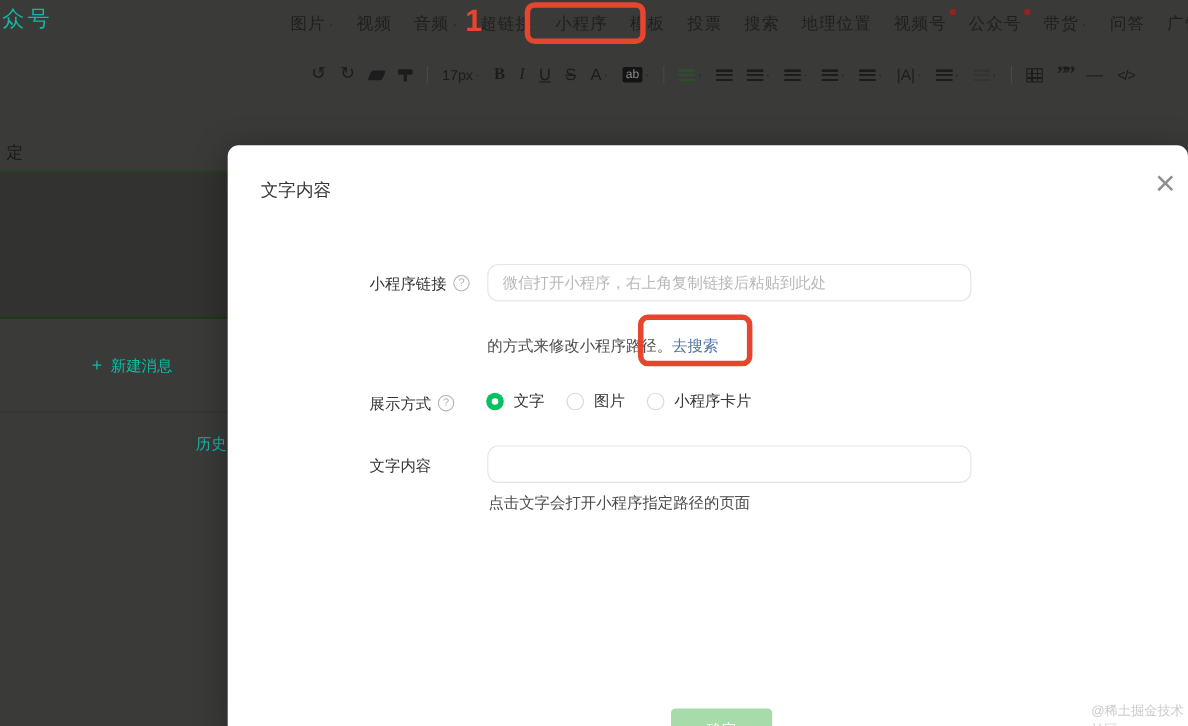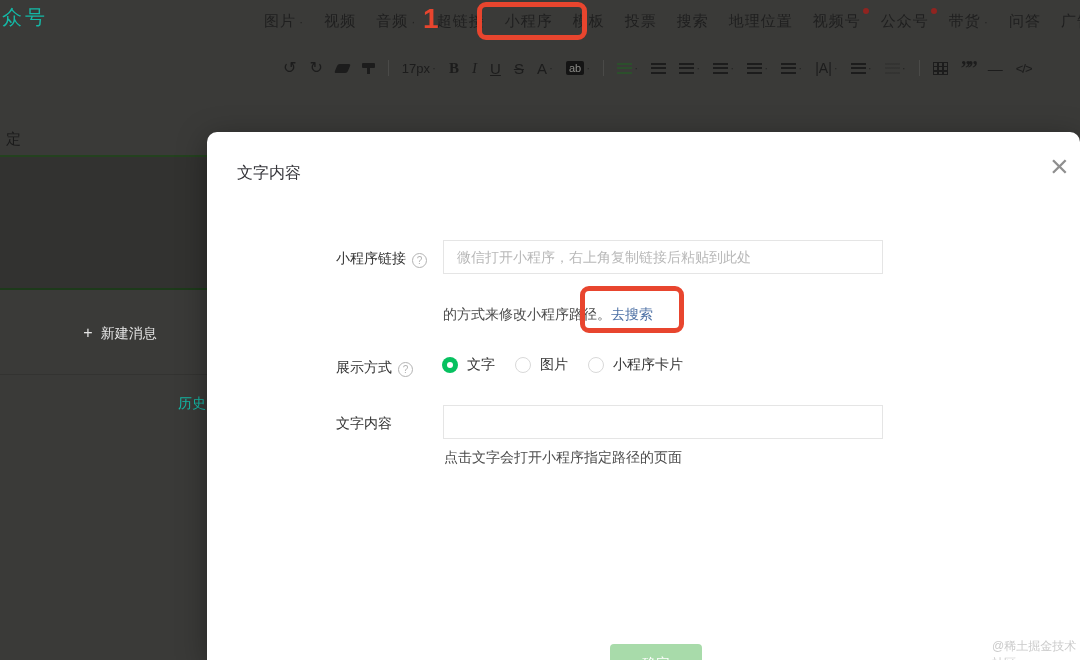--- a/index.html
+++ b/index.html
@@ -55,49 +55,49 @@
       repeating-linear-gradient(to bottom,transparent 0 3px,#1c1c1c 3px 4.3px),
       repeating-linear-gradient(to right,transparent 0 3.5px,#1c1c1c 3.5px 4.8px);}
   .quote{font-size:20px;font-weight:bold;letter-spacing:-3px;line-height:.6;font-family:"Liberation Serif","DejaVu Serif",serif;}
   .code{font-size:13px;letter-spacing:-1px;}
   .spacing-a{font-size:14px;letter-spacing:0;}
 
   
   .bg-dialog-text{position:absolute;left:6px;top:130px;font-size:15px;color:#1a1a1a;}
   .bg-green-line{position:absolute;left:0;top:155px;width:207px;height:2px;background:#24421f;}
   .bg-card{position:absolute;left:0;top:157px;width:207px;height:133px;background:rgba(0,0,0,0.13);border-bottom:2px solid #1d3a1a;}
-  .bg-newmsg{position:absolute;left:0;top:324px;width:240px;text-align:center;color:#e5e5e5;font-size:14px;cursor:pointer;}
+  .bg-newmsg{position:absolute;left:0;top:324px;width:240px;text-align:center;color:#14b8a6;font-size:14px;cursor:pointer;}
   .bg-newmsg .plus{font-size:16px;margin-right:8px;}
   .bg-divider{position:absolute;left:0;top:374px;width:207px;height:1px;background:#333331;}
   .bg-history{position:absolute;left:178px;top:395px;font-size:14px;color:#14b8a6;}
 
   
   .modal{
     position:absolute;left:207px;top:132px;width:873px;height:528px;
     background:#ffffff;border-radius:10px 10px 0 0;
     box-shadow:0 6px 30px rgba(0,0,0,.35);
   }
   .modal-title{position:absolute;left:30px;top:31px;font-size:16px;color:#35353a;}
   .modal-close{
     position:absolute;left:843px;top:18px;font-size:32px;font-weight:200;color:#8f8f8f;
     cursor:pointer;line-height:1;
   }
-  .form-label{position:absolute;font-size:14px;color:#333333;display:flex;align-items:flex-end;}
+  .form-label{position:absolute;font-size:14px;color:#333333;display:flex;align-items:flex-start;}
   .help-circle{
     width:15px;height:15px;border:1px solid #b3b3b3;border-radius:50%;
     color:#b3b3b3;font-size:10px;display:inline-flex;align-items:center;justify-content:center;
     margin-left:6px;cursor:pointer;
   }
   .lbl-link{left:129px;top:118px;}
   .lbl-display{left:129px;top:227px;}
   .lbl-text{left:129px;top:283px;}
 
   .inp{
     position:absolute;left:236px;width:440px;height:34px;
-    border:1px solid #e5e5e5;border-radius:0;background:#fff;
+    border:1px solid #e5e5e5;border-radius:10px;background:#fff;
     font-size:14px;color:#333;padding:0 13px;outline:none;
     font-family:"Liberation Sans","DejaVu Sans",sans-serif;
   }
   .inp::placeholder{color:#b8b8b8;}
   .inp-link{top:108px;}
   .inp-text{top:273px;}
 
   .help-text{
     position:absolute;left:236px;top:148px;width:460px;
     font-size:14px;line-height:23px;color:#4c4c4c;

